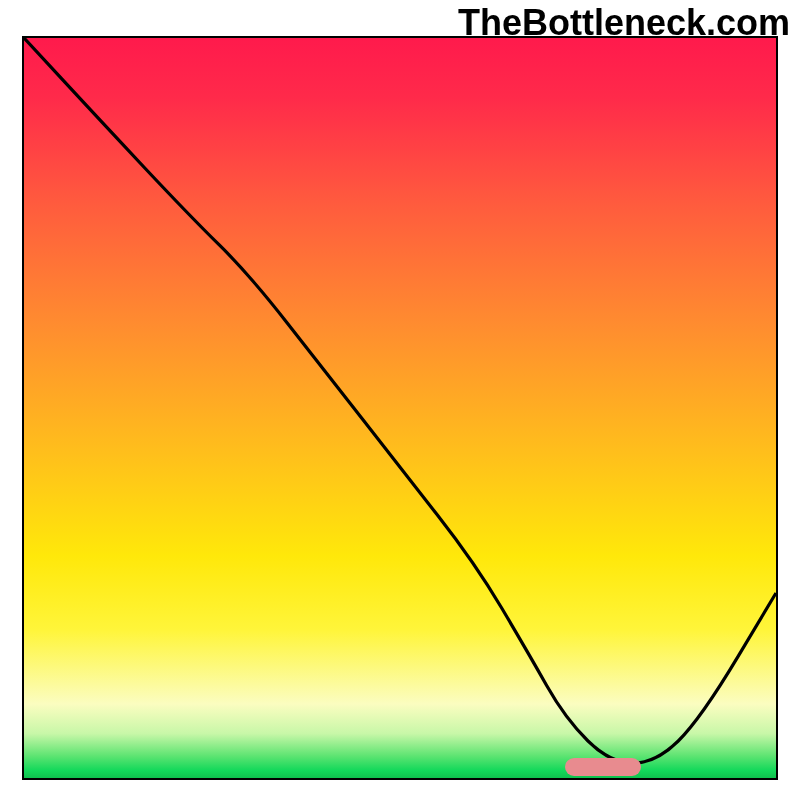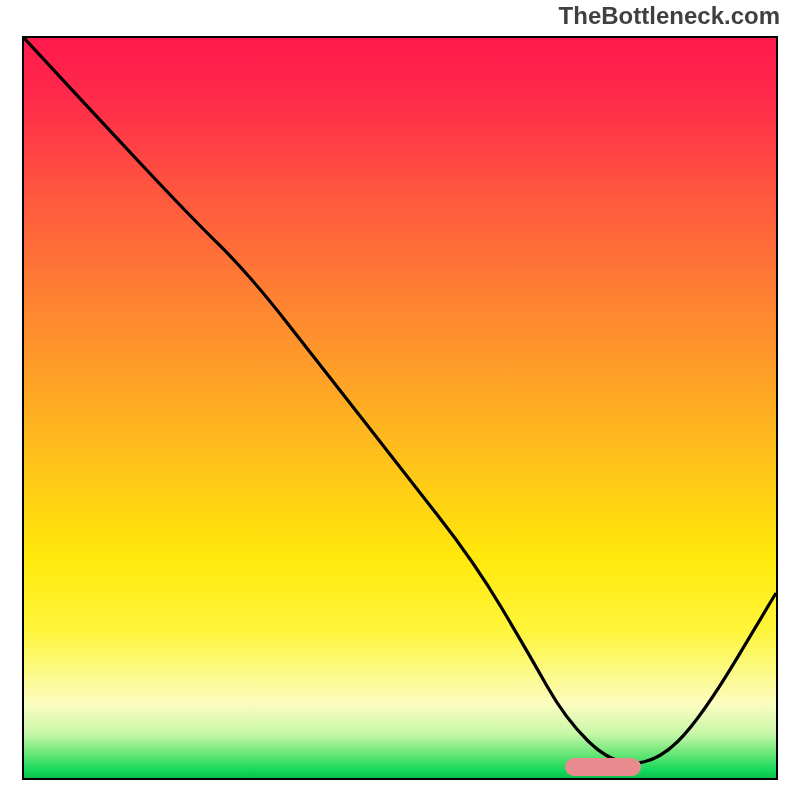--- a/index.html
+++ b/index.html
@@ -11,25 +11,25 @@
     overflow: hidden;
   }
   .chart-wrap {
     position: relative;
     width: 800px;
     height: 800px;
   }
   .watermark {
     position: absolute;
     top: 2px;
-    right: 20px;
+    right: 10px;
     font-family: Arial, Helvetica, sans-serif;
-    font-size: 24px;
+    font-size: 36px;
     font-weight: 700;
-    color: #404040;
+    color: #000000;
     letter-spacing: 0px;
     user-select: none;
   }
   .plot {
     position: absolute;
     left: 22px;
     top: 36px;
     width: 756px;
     height: 744px;
     border: 2px solid #000;

